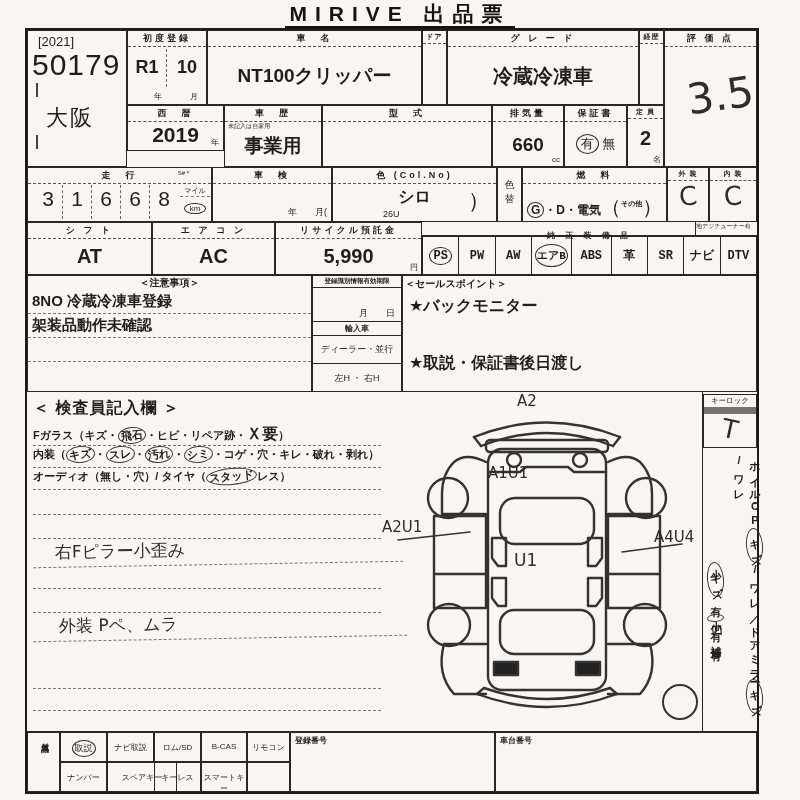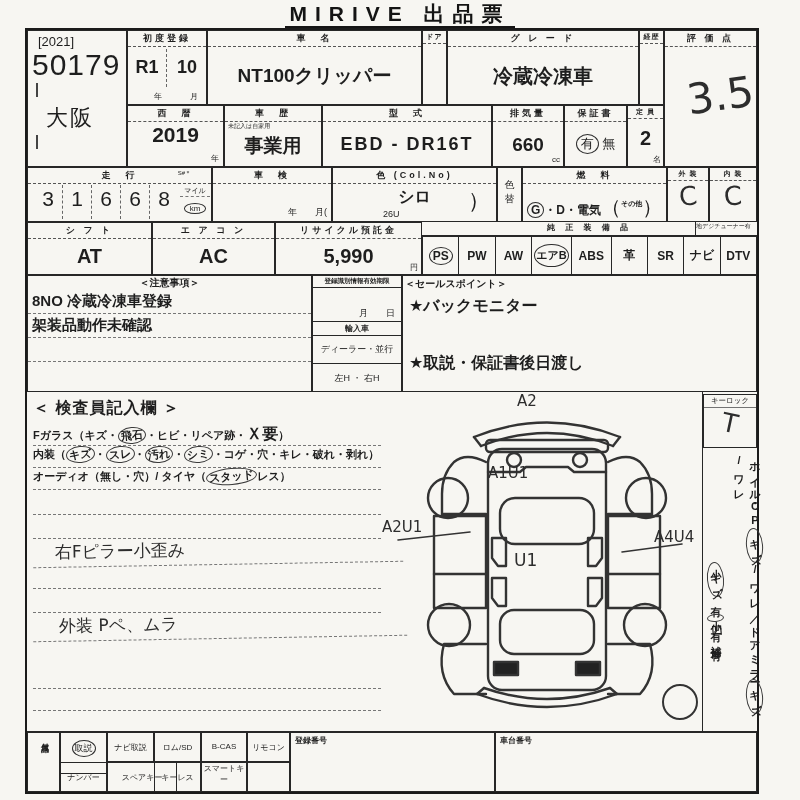--- a/index.html
+++ b/index.html
@@ -66,33 +66,32 @@
       <div class="val" style="margin-top:16px;font-size:20px;">冷蔵冷凍車</div>
     </div>
     <div class="cell" style="left:612px;top:0;width:25px;height:75px;">
       <div class="hdr sm">経歴</div>
     </div>
     <div class="cell" style="left:637px;top:0;width:93px;height:137px;">
       <div class="hdr">評 価 点</div>
       <div class="hw" style="position:absolute;left:22px;top:40px;font-size:42px;transform:rotate(-8deg);">3.5</div>
     </div>
 
-    <div class="cell" style="left:100px;top:75px;width:97px;height:62px;">
+    <div class="cell" style="left:100px;top:75px;width:97px;height:46px;">
       <div class="hdr">西　暦</div>
       <div class="val" style="margin-top:1px;font-size:21px;">2019</div>
       <div class="unit" style="right:4px;bottom:2px;">年</div>
     </div>
     <div class="cell" style="left:197px;top:75px;width:98px;height:62px;">
       <div class="hdr">車　歴</div>
       <div style="font-size:6px;text-align:left;padding-left:3px;">未記入は自家用</div>
       <div class="val" style="margin-top:2px;font-size:19px;font-weight:700;">事業用</div>
     </div>
     <div class="cell" style="left:295px;top:75px;width:170px;height:62px;">
       <div class="hdr">型　式</div>
-      <div class="val" style="margin-top:12px;font-size:18px;letter-spacing:2px;">EBD - DR16T</div>
     </div>
     <div class="cell" style="left:465px;top:75px;width:72px;height:62px;">
       <div class="hdr">排気量</div>
       <div class="val" style="margin-top:12px;font-size:19px;">660</div>
       <div class="unit" style="right:3px;bottom:2px;">cc</div>
     </div>
     <div class="cell" style="left:537px;top:75px;width:63px;height:62px;">
       <div class="hdr">保証書</div>
       <div style="margin-top:12px;text-align:center;font-size:13px;">
         <span class="circ">有</span>
@@ -157,24 +156,24 @@
       <div class="hdr">エ ア コ ン</div>
       <div class="val" style="margin-top:6px;font-size:20px;">AC</div>
     </div>
     <div class="cell" style="left:248px;top:192px;width:147px;height:53px;">
       <div class="hdr">リサイクル預託金</div>
       <div class="val" style="margin-top:6px;font-size:20px;">5,990</div>
       <div class="unit" style="right:3px;bottom:1px;">円</div>
     </div>
     <div class="cell nob" style="left:395px;top:192px;width:335px;height:53px;">
       <div class="abs" style="left:0;top:0;width:335px;height:14px;border-bottom:1px solid #272727;">
-        <div style="font-size:8px;letter-spacing:4px;text-align:center;font-weight:700;">純 正 装 備 品</div>
+        <div style="font-size:8px;letter-spacing:4px;text-align:center;font-weight:700;margin-top:8px;">純 正 装 備 品</div>
         <div class="abs" style="right:0;top:0;width:62px;height:13px;border-left:1px solid #272727;font-size:6px;white-space:nowrap;overflow:hidden;">地デジチューナー有</div>
       </div>
-      <div class="abs" style="left:0;top:14px;width:335px;height:39px;display:flex;">
+      <div class="abs" style="left:0;top:14px;width:335px;height:39px;display:flex;font-family:Liberation Mono, monospace;">
         <div style="flex:1;border:1px solid #272727;display:flex;align-items:center;justify-content:center;font-size:12px;font-weight:700;">
             <span class="circ" style="padding:1px 3px;">PS</span>
           </div>
         <div style="flex:1;border:1px solid #272727;border-left:none;display:flex;align-items:center;justify-content:center;font-size:12px;font-weight:700;">PW</div>
         <div style="flex:1;border:1px solid #272727;border-left:none;display:flex;align-items:center;justify-content:center;font-size:12px;font-weight:700;">AW</div>
         <div style="flex:1.1;border:1px solid #272727;border-left:none;display:flex;align-items:center;justify-content:center;font-size:11px;font-weight:700;">
             <span class="circ" style="padding:3px 1px;">エアB</span>
           </div>
         <div style="flex:1.1;border:1px solid #272727;border-left:none;display:flex;align-items:center;justify-content:center;font-size:12px;font-weight:700;">ABS</div>
         <div style="flex:1;border:1px solid #272727;border-left:none;display:flex;align-items:center;justify-content:center;font-size:12px;font-weight:700;">革</div>
@@ -279,44 +278,44 @@
         </svg>
         <div class="anno hw" style="left:135px;top:0px;">A2</div>
         <div class="anno hw" style="left:106px;top:72px;">A1U1</div>
         <div class="anno hw" style="left:0px;top:126px;">A2U1</div>
         <div class="anno hw" style="left:272px;top:136px;">A4U4</div>
         <div class="anno hw" style="left:132px;top:158px;font-size:17px;">U1</div>
       </div>
 
       <div class="abs" style="left:675px;top:0;width:55px;height:340px;border-left:1px solid #272727;">
         <div class="abs" style="left:0;top:2px;width:54px;height:54px;border:1px solid #272727;">
-          <div style="font-size:7.5px;text-align:center;border-bottom:1px solid #737373;padding:1px 0;">キーロック</div>
+          <div style="font-size:7.5px;text-align:center;border-bottom:7px solid #737373;padding:1px 0;">キーロック</div>
           <div class="hw" style="text-align:center;font-size:26px;transform:rotate(12deg);">T</div>
         </div>
         <div class="vtext abs" style="left:28px;top:62px;height:272px;">
           <span>ホイル・CP</span><span class="hcirc" style="padding:2px 0;">キズ</span><span>/ワレ／ドアミラー</span><span class="hcirc" style="padding:2px 0;">キズ</span><span>/ワレ</span>
         </div>
         <div class="vtext abs" style="left:4px;top:168px;height:170px;">
           <span>小</span><span class="hcirc" style="padding:2px 0;">キズ</span><span>有　小</span><span class="hcirc" style="padding:2px 0;">凹</span><span>有　補修有</span>
         </div>
       </div>
     </div>
 
     <div class="cell" style="left:0;top:702px;width:33px;height:60px;">
       <div class="vtext" style="margin:4px auto 0 auto;height:54px;font-size:8px;letter-spacing:1px;">付属品</div>
     </div>
-    <div class="cell" style="left:33px;top:702px;width:47px;height:42px;text-align:center;font-size:9px;padding-top:7px;"><span class="circ" style="padding:1px 2px;">取説</span></div>
+    <div class="cell" style="left:33px;top:702px;width:47px;height:30px;text-align:center;font-size:9px;padding-top:7px;"><span class="circ" style="padding:1px 2px;">取説</span></div>
     <div class="cell" style="left:80px;top:702px;width:47px;height:30px;text-align:center;font-size:8px;padding-top:9px;">ナビ取説</div>
     <div class="cell" style="left:127px;top:702px;width:47px;height:30px;text-align:center;font-size:8px;padding-top:9px;">ロム/SD</div>
     <div class="cell" style="left:174px;top:702px;width:46px;height:30px;text-align:center;font-size:8px;padding-top:9px;">B-CAS</div>
     <div class="cell" style="left:220px;top:702px;width:43px;height:30px;text-align:center;font-size:8px;padding-top:9px;">リモコン</div>
     <div class="cell" style="left:33px;top:732px;width:47px;height:30px;text-align:center;font-size:8px;padding-top:9px;">ナンバー</div>
     <div class="cell" style="left:80px;top:732px;width:70px;height:30px;text-align:center;font-size:8px;padding-top:9px;">スペアキー</div>
     <div class="cell" style="left:127px;top:732px;width:47px;height:30px;text-align:center;font-size:8px;padding-top:9px;">キーレス</div>
-    <div class="cell" style="left:174px;top:732px;width:46px;height:30px;text-align:center;font-size:8px;">スマートキー</div>
+    <div class="cell" style="left:174px;top:732px;width:46px;height:30px;text-align:center;font-size:8px;padding-top:9px;">スマートキー</div>
     <div class="cell" style="left:220px;top:732px;width:43px;height:30px;"></div>
     <div class="cell" style="left:263px;top:702px;width:205px;height:60px;">
       <div style="font-size:8px;font-weight:700;padding:2px 4px;">登録番号</div>
     </div>
     <div class="cell" style="left:468px;top:702px;width:262px;height:60px;">
       <div style="font-size:8px;font-weight:700;padding:2px 4px;">車台番号</div>
     </div>
 
   </div>
 </div>

